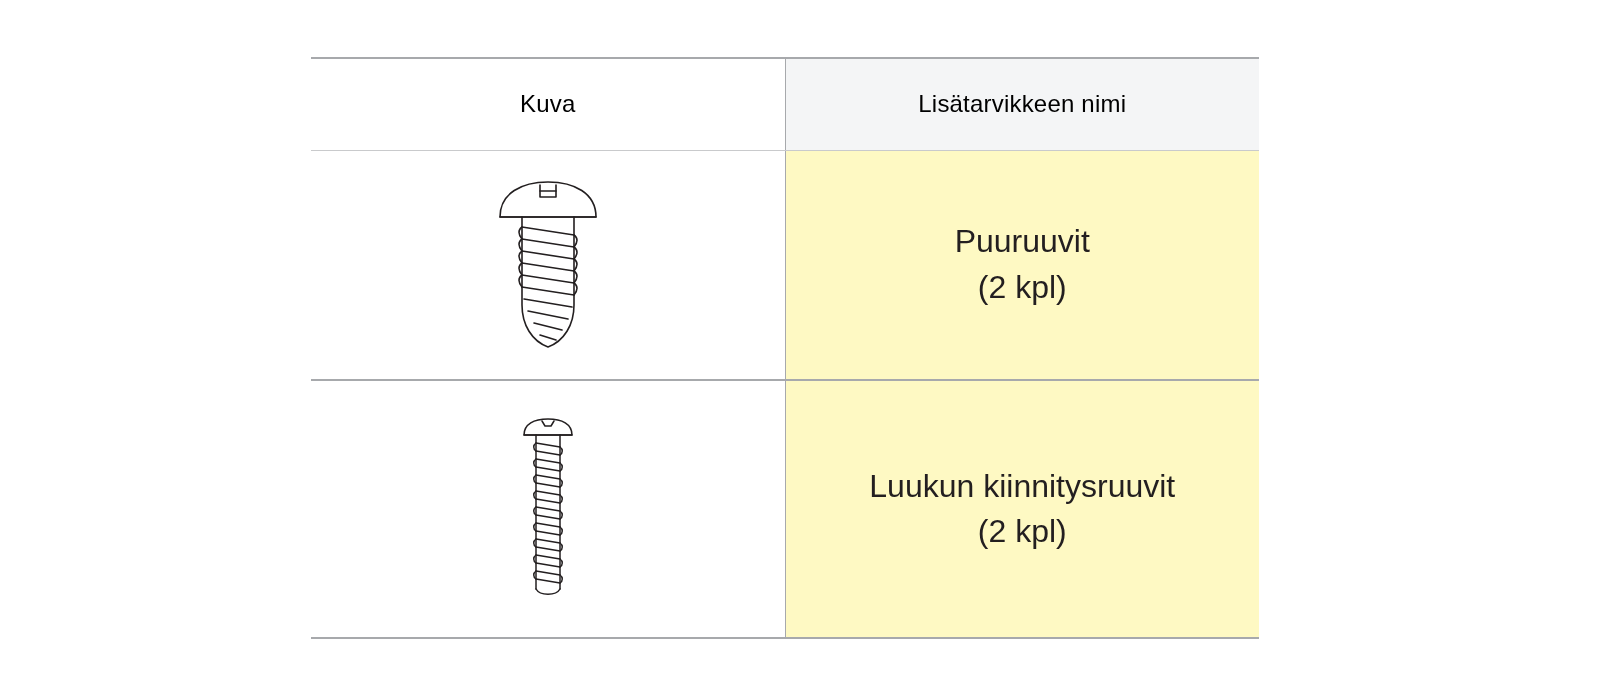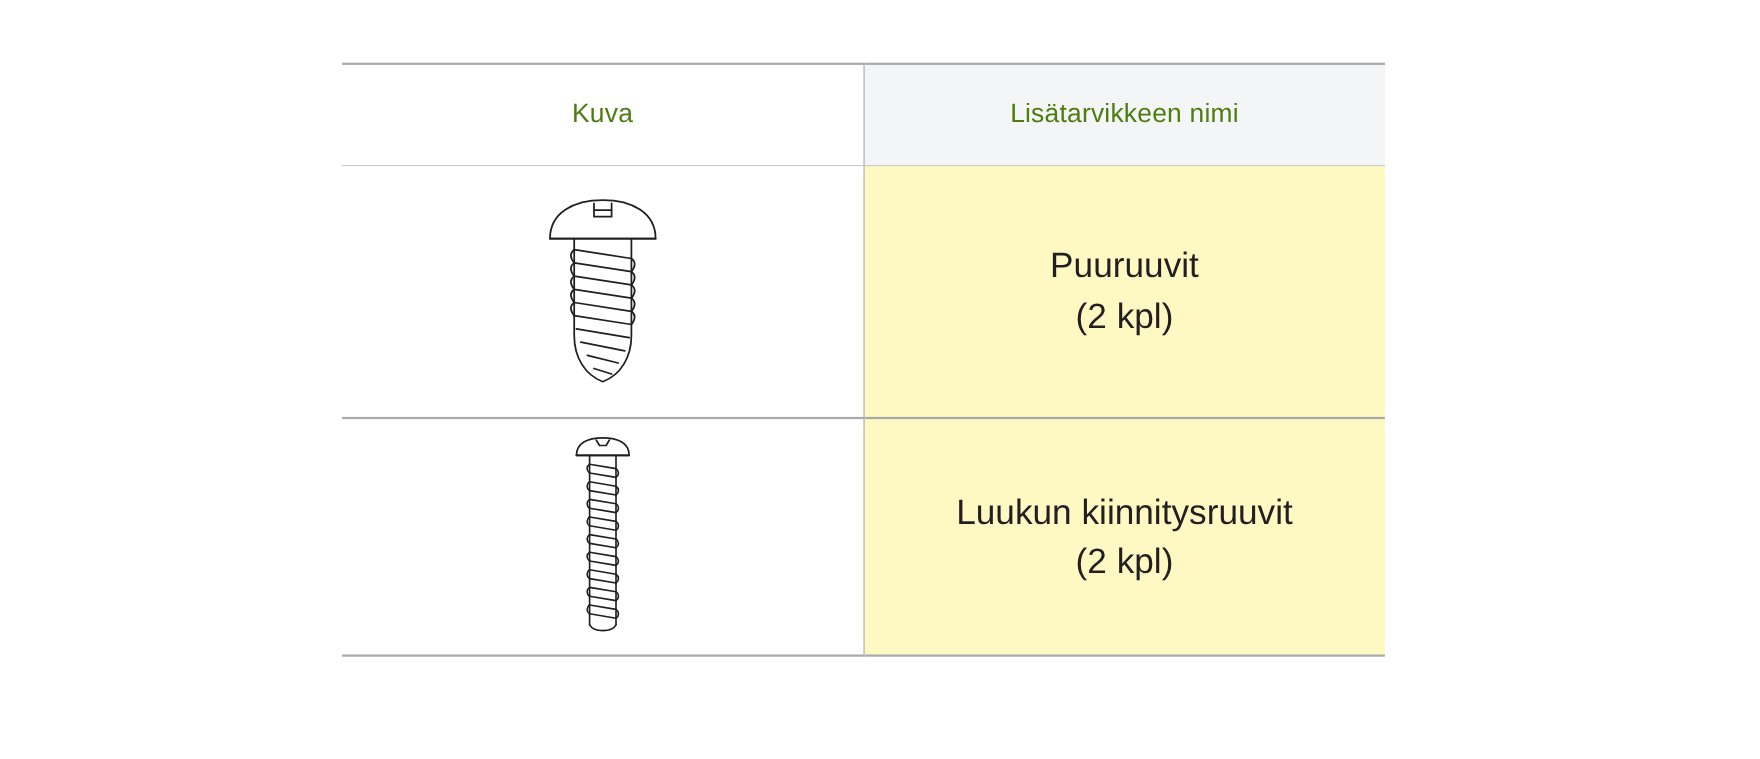--- a/index.html
+++ b/index.html
@@ -41,36 +41,36 @@
     text-align: center;
   }
 
   
   thead tr {
     height: 92px;
   }
   thead th {
     font-weight: normal;
     font-size: 24px;
-    color: #4d7c0f;
+    color: #000000;
     border-top: 2px solid #a7a9ac;
     border-bottom: 1px solid #c9cacc;
     letter-spacing: 0.2px;
   }
   thead th.cell-image {
     background: #ffffff;
   }
   thead th.cell-name {
     background: #f4f5f6;
     margin-left: 9px;
   }
 
   
   tbody tr.row-wood-screw { height: 230px; }
-  tbody tr.row-door-screw { height: 216px; }
+  tbody tr.row-door-screw { height: 258px; }
 
   tbody td.cell-image {
     background: #ffffff;
   }
   tbody td.cell-name {
     background: #fef9c3;
     font-size: 32px;
     line-height: 1.42;
     color: #231f20;
   }

